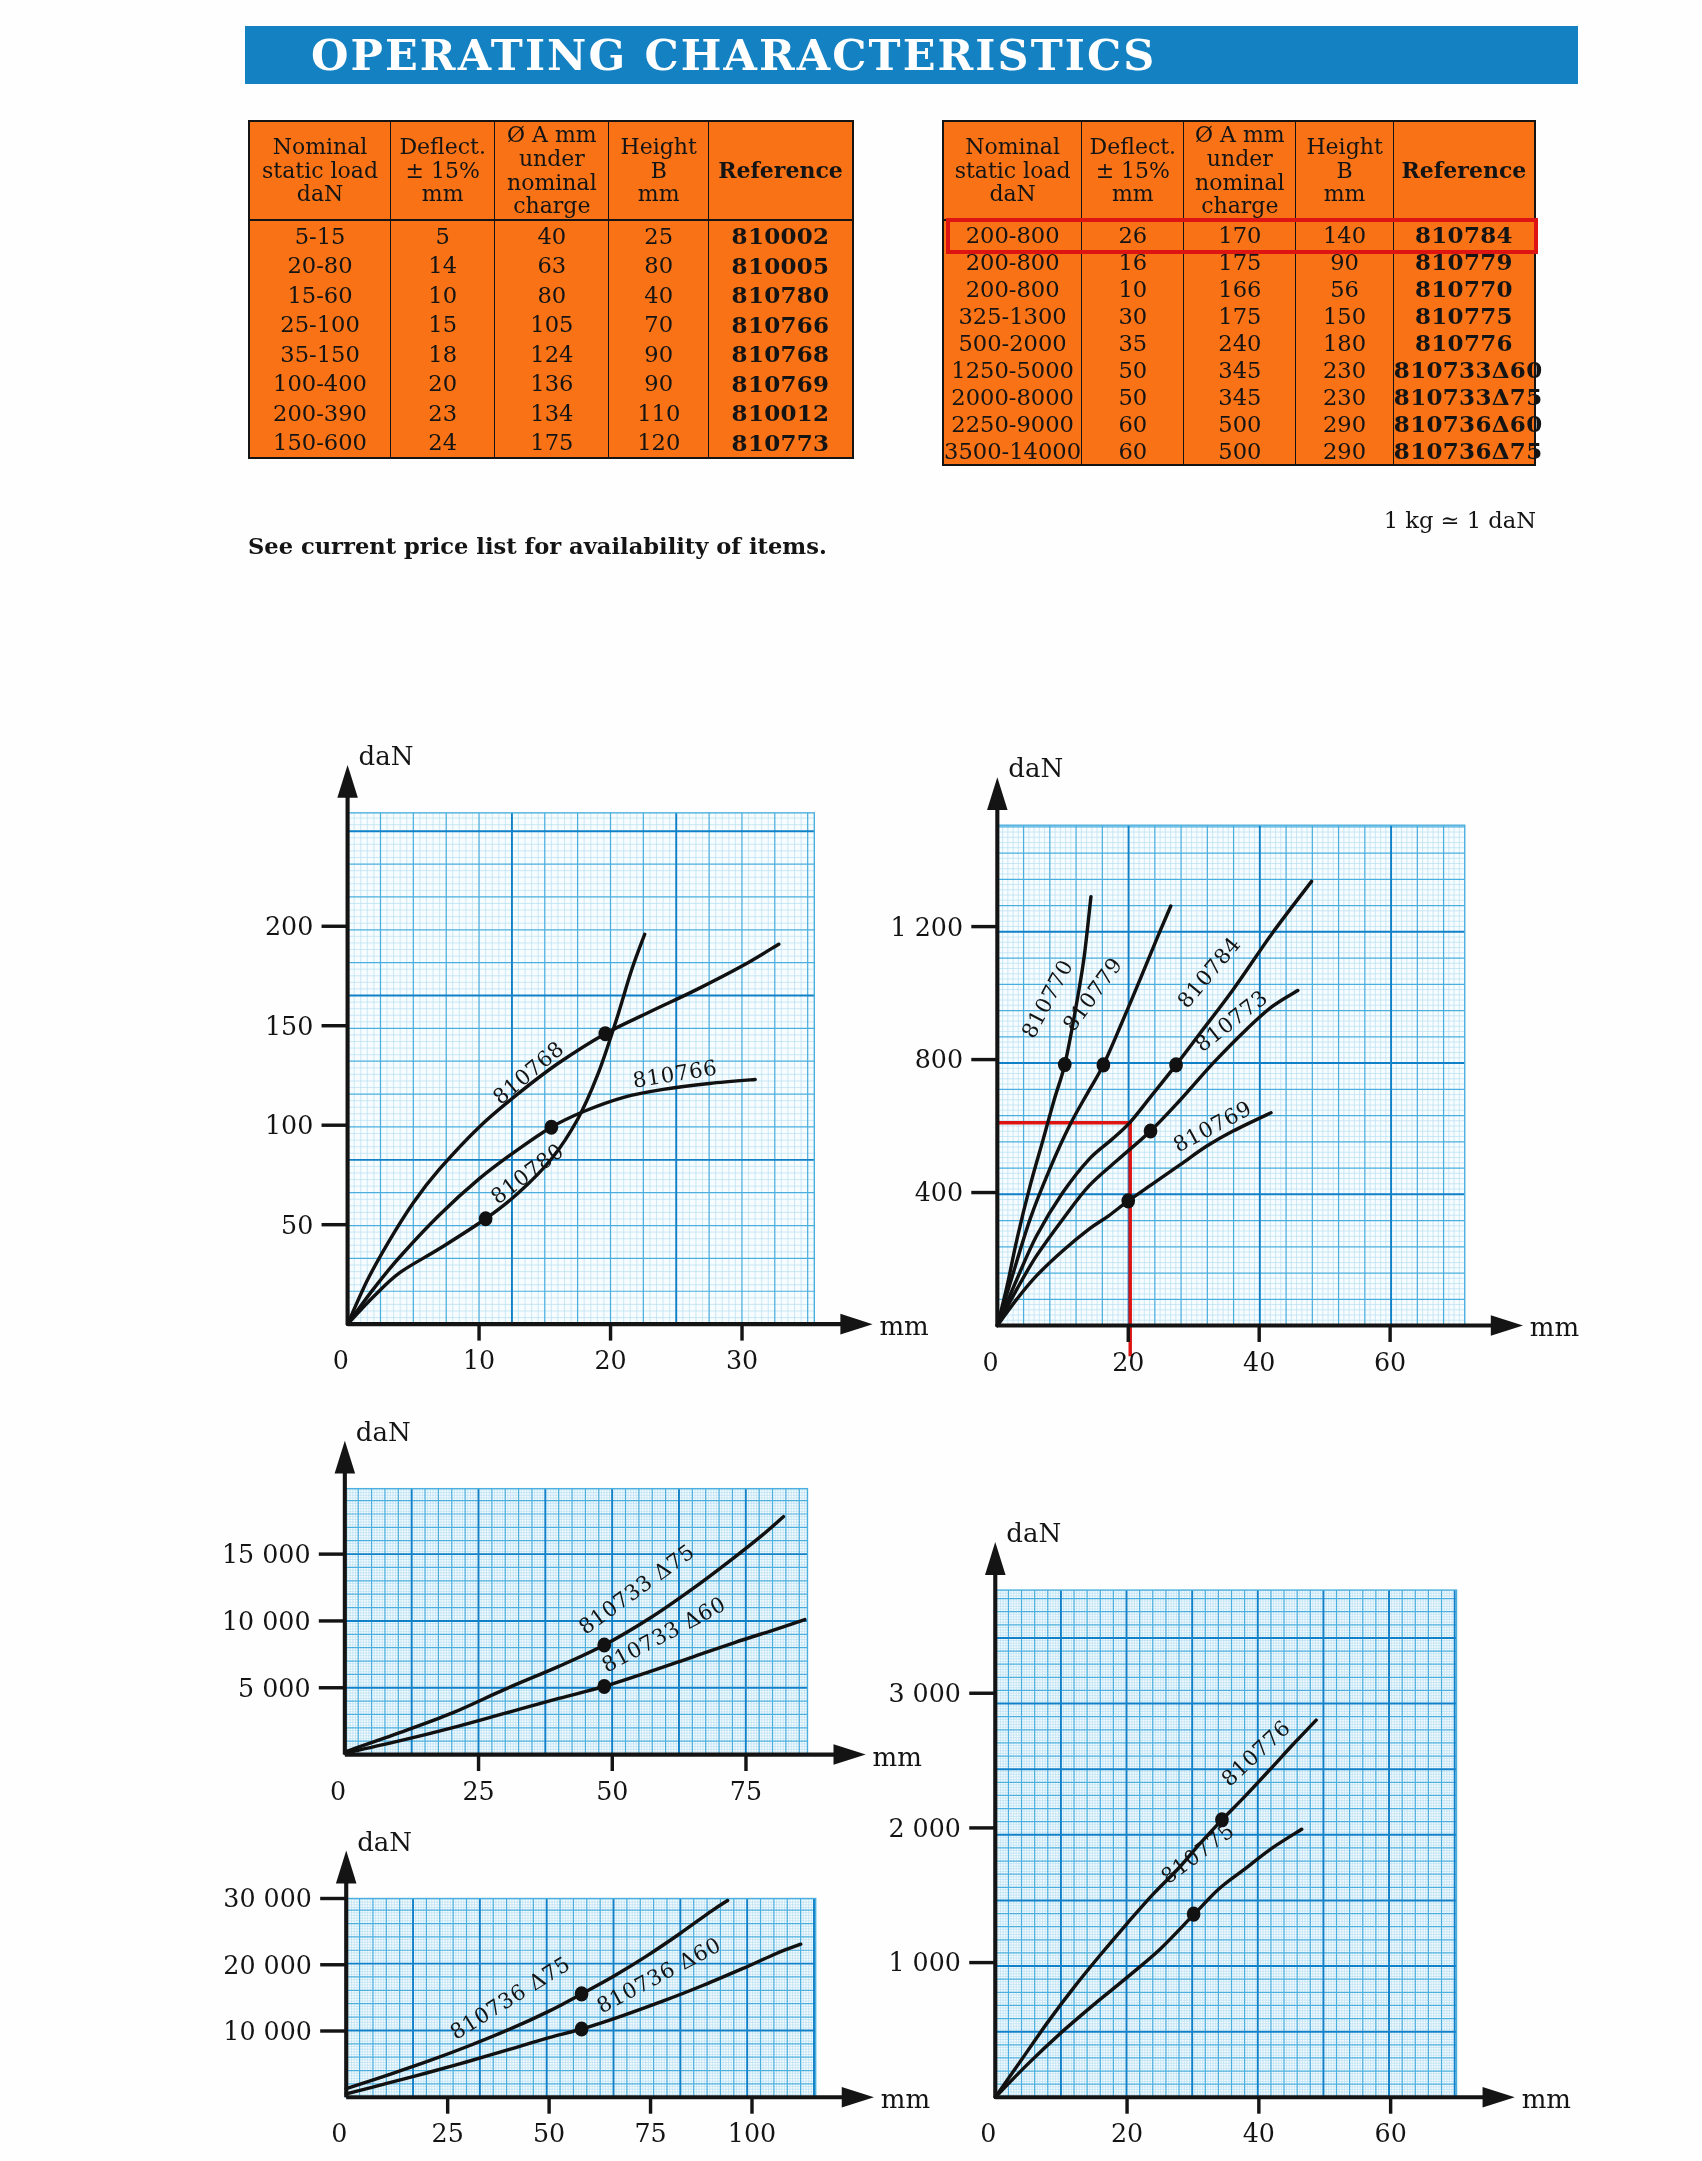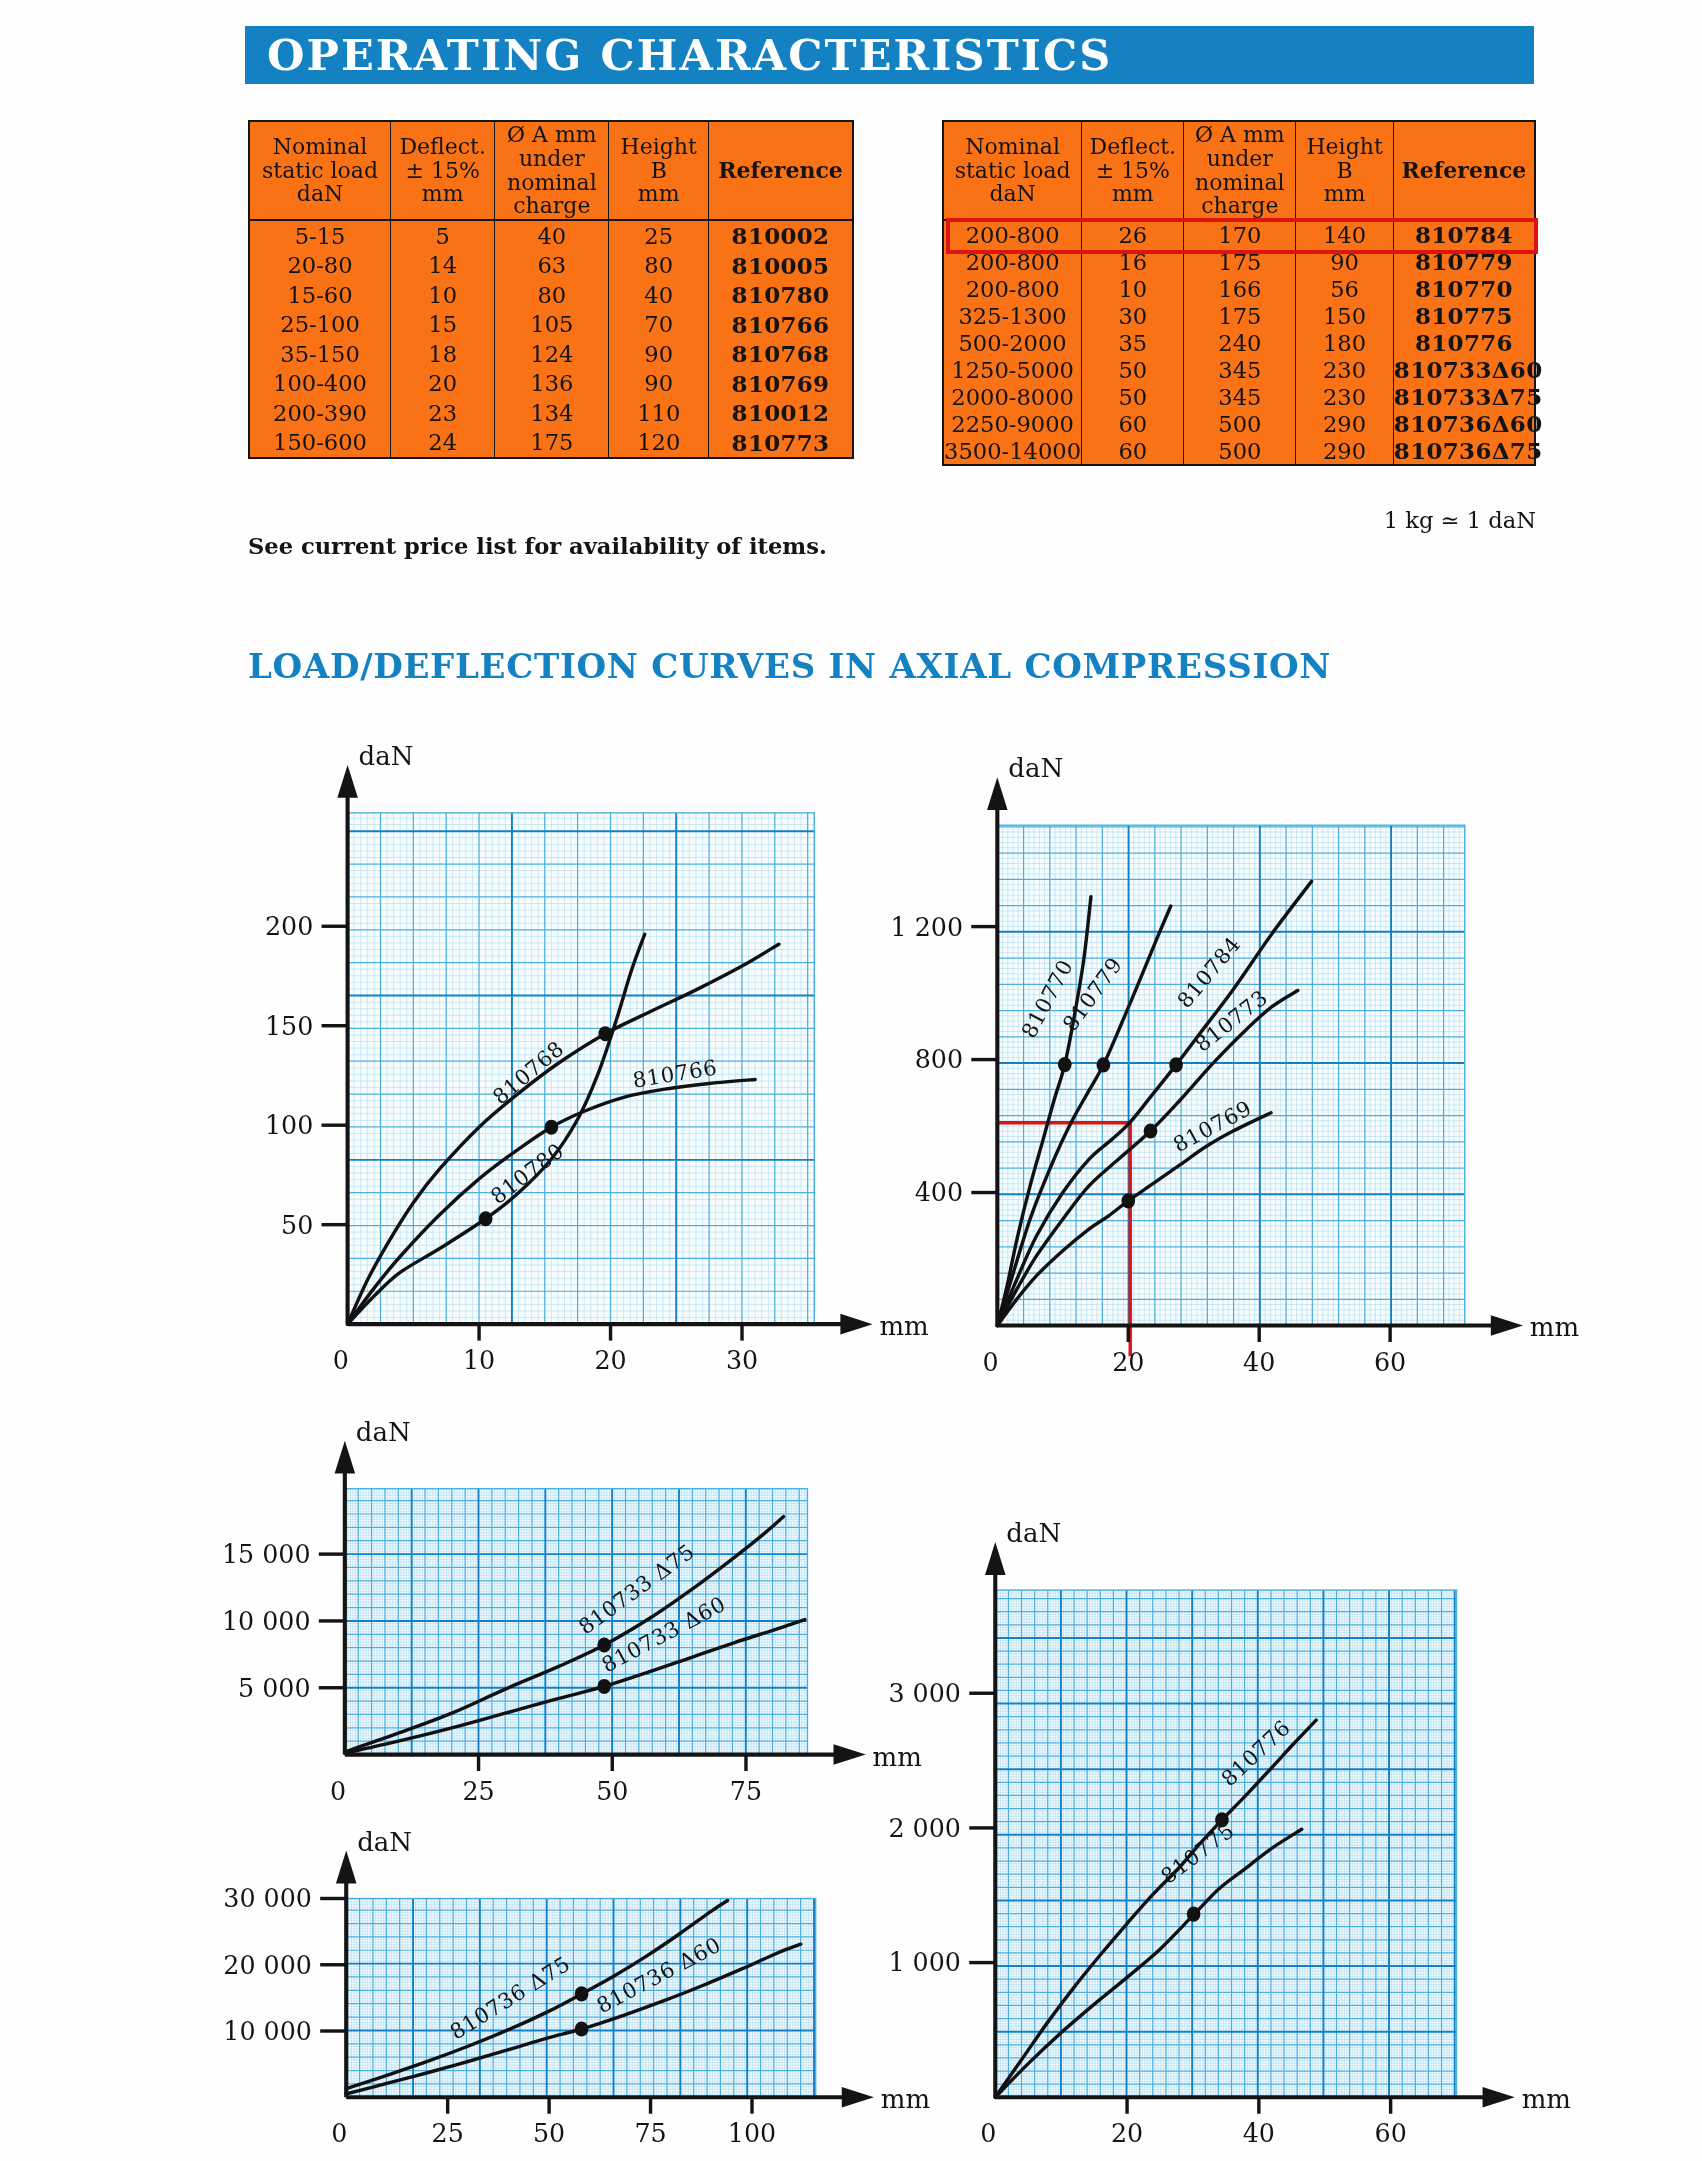--- a/index.html
+++ b/index.html
@@ -38,21 +38,21 @@
   #charts-svg text{font-family:"DejaVu Serif",serif;fill:#141414;}
   #charts-svg .tick-label{font-size:37px;}
   #charts-svg .unit-label{font-size:38px;}
   #charts-svg .curve-label{font-size:31px;letter-spacing:1px;}
 </style>
 </head>
 <body>
 
 <div id="page">
 
-  <div id="header-bar" style="background: rgb(20, 130, 194);">
+  <div id="header-bar" style="background: rgb(20, 130, 194); padding-left: 44px;">
     <span style="color: rgb(255, 255, 255);">OPERATING CHARACTERISTICS</span>
   </div>
 
   <div id="left-table-wrap" class="tbl-wrap">
       <table class="spec">
         <thead>
           <tr>
             <th class="c0">Nominal
 static load
 daN</th>
@@ -214,21 +214,20 @@
             <td>810736Δ75</td>
           </tr>
         </tbody>
       </table>
     </div>
   <div id="highlight-box" style="border-color: rgb(221, 20, 17);"></div>
 
   <div id="left-note">See current price list for availability of items.</div>
   <div id="right-note">1 kg ≃ 1 daN</div>
 
-  <div id="section-title" style="color: rgb(20, 130, 194);">LOAD/DEFLECTION CURVES IN AXIAL COMPRESSION</div>
 
   <svg id="charts-svg" width="1702" height="2161" viewBox="0 0 2483 3153">
       <g>
         <rect x="507" y="1186" width="681" height="746" fill="#f7fcfe"></rect>
         <path d="M516.6 1186V1932M526.2 1186V1932M535.8 1186V1932M545.4 1186V1932M564.5 1186V1932M574.1 1186V1932M583.7 1186V1932M593.3 1186V1932M612.5 1186V1932M622.1 1186V1932M631.7 1186V1932M641.3 1186V1932M660.4 1186V1932M670.0 1186V1932M679.6 1186V1932M689.2 1186V1932M708.4 1186V1932M718.0 1186V1932M727.6 1186V1932M737.2 1186V1932M756.3 1186V1932M765.9 1186V1932M775.5 1186V1932M785.1 1186V1932M804.3 1186V1932M813.9 1186V1932M823.5 1186V1932M833.1 1186V1932M852.2 1186V1932M861.8 1186V1932M871.4 1186V1932M881.0 1186V1932M900.2 1186V1932M909.8 1186V1932M919.4 1186V1932M929.0 1186V1932M948.1 1186V1932M957.7 1186V1932M967.3 1186V1932M976.9 1186V1932M996.1 1186V1932M1005.7 1186V1932M1015.3 1186V1932M1024.9 1186V1932M1044.0 1186V1932M1053.6 1186V1932M1063.2 1186V1932M1072.8 1186V1932M1092.0 1186V1932M1101.6 1186V1932M1111.2 1186V1932M1120.8 1186V1932M1139.9 1186V1932M1149.5 1186V1932M1159.1 1186V1932M1168.7 1186V1932M1187.9 1186V1932M507 1922.4H1188M507 1912.8H1188M507 1903.2H1188M507 1893.6H1188M507 1874.5H1188M507 1864.9H1188M507 1855.3H1188M507 1845.7H1188M507 1826.5H1188M507 1816.9H1188M507 1807.3H1188M507 1797.7H1188M507 1778.6H1188M507 1769.0H1188M507 1759.4H1188M507 1749.8H1188M507 1730.6H1188M507 1721.0H1188M507 1711.4H1188M507 1701.8H1188M507 1682.7H1188M507 1673.1H1188M507 1663.5H1188M507 1653.9H1188M507 1634.7H1188M507 1625.1H1188M507 1615.5H1188M507 1605.9H1188M507 1586.8H1188M507 1577.2H1188M507 1567.6H1188M507 1558.0H1188M507 1538.8H1188M507 1529.2H1188M507 1519.6H1188M507 1510.0H1188M507 1490.9H1188M507 1481.3H1188M507 1471.7H1188M507 1462.1H1188M507 1442.9H1188M507 1433.3H1188M507 1423.7H1188M507 1414.1H1188M507 1395.0H1188M507 1385.4H1188M507 1375.8H1188M507 1366.2H1188M507 1347.0H1188M507 1337.4H1188M507 1327.8H1188M507 1318.2H1188M507 1299.1H1188M507 1289.5H1188M507 1279.9H1188M507 1270.3H1188M507 1251.1H1188M507 1241.5H1188M507 1231.9H1188M507 1222.3H1188M507 1203.2H1188M507 1193.6H1188" stroke="#b5dff2" stroke-width="1" fill="none"></path>
         <path d="M555.0 1186V1932M602.9 1186V1932M650.9 1186V1932M698.8 1186V1932M794.7 1186V1932M842.6 1186V1932M890.6 1186V1932M938.5 1186V1932M1034.5 1186V1932M1082.4 1186V1932M1130.3 1186V1932M1178.3 1186V1932M507 1884.0H1188M507 1836.1H1188M507 1788.2H1188M507 1740.2H1188M507 1644.3H1188M507 1596.3H1188M507 1548.4H1188M507 1500.5H1188M507 1404.5H1188M507 1356.6H1188M507 1308.7H1188M507 1260.7H1188" stroke="#4aaede" stroke-width="1.8" fill="none"></path>
         <path d="M507.0 1186V1932M746.8 1186V1932M986.5 1186V1932M507 1932.0H1188M507 1692.3H1188M507 1452.5H1188M507 1212.8H1188" stroke="#1080c8" stroke-width="2.8" fill="none"></path>
         <rect x="507" y="1186" width="681" height="746" fill="none" stroke="#4aaede" stroke-width="2"></rect>
         <path d="M507 1932 C511.8 1921.4,526.2 1887.5,535.8 1868.1 C545.4 1848.8,553.4 1834.8,564.5 1815.9 C575.7 1797.0,590.1 1773.3,602.9 1754.9 C615.7 1736.5,625.3 1724.0,641.3 1705.6 C657.3 1687.2,679.6 1663.0,698.8 1644.6 C718.0 1626.2,737.2 1610.8,756.4 1595.3 C775.6 1579.8,792.8 1566.3,813.9 1551.7 C835.0 1537.2,860.6 1520.8,883.0 1508.2 C905.4 1495.6,926.2 1486.9,948.2 1476.3 C970.3 1465.6,993.0 1455.5,1015.4 1444.3 C1037.7 1433.2,1062.4 1420.6,1082.5 1409.5 C1102.6 1398.4,1127.3 1382.9,1136.2 1377.6" stroke="#111111" stroke-width="5" fill="none" stroke-linecap="round"></path>
         <ellipse cx="882.9887323943663" cy="1508.2023346303502" rx="10" ry="11" fill="#111111"></ellipse>

